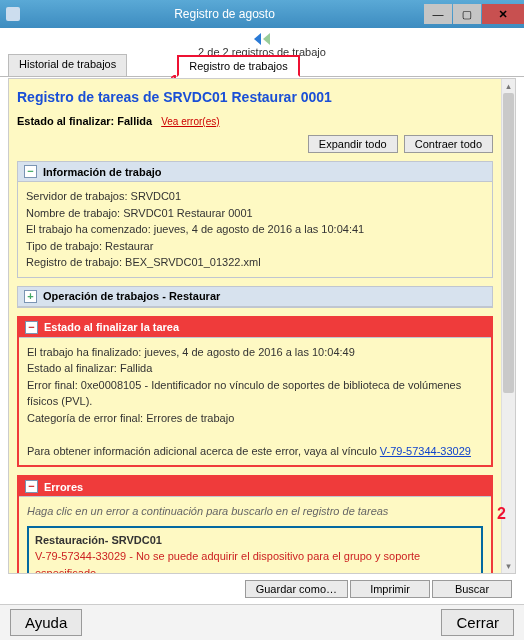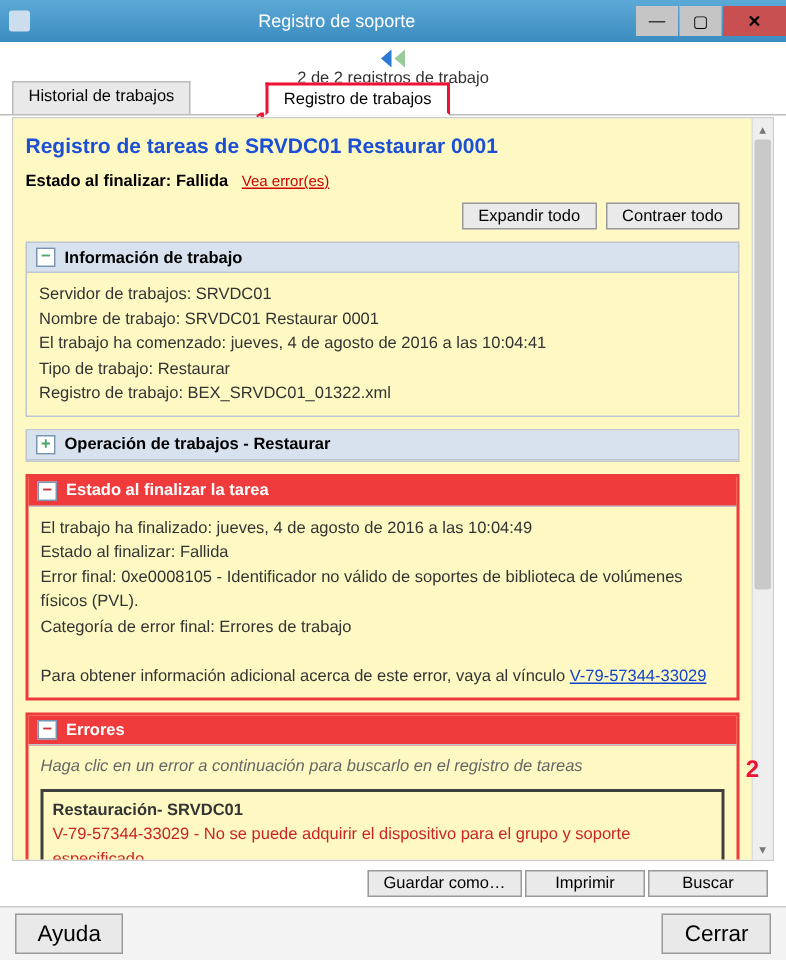--- a/index.html
+++ b/index.html
@@ -37,36 +37,36 @@
     .btn { border: 1px solid #9a9a9a; background: #eaeaea; padding: 2px 10px; font-size: 11px; min-width: 80px; text-align: center; }
     
     .panel { border: 1px solid #c0c6d0; margin-bottom: 8px; }
     .panel.red { border: 2px solid #ef3b3b; }
     .phead { background: #d7e2ee; padding: 3px 6px; font-weight: bold; display: flex; align-items: center; gap: 6px; border-bottom: 1px solid #c0c6d0; }
     .panel.red .phead { background: #ef3b3b; color: #fff; }
     .toggle { width: 13px; height: 13px; border: 1px solid #7a94b3; background: #fff; color: #4a6; font-size: 11px; line-height: 11px; text-align: center; font-weight: bold; }
     .panel.red .toggle { color:#c33; }
     .pbody { padding: 6px 8px; line-height: 1.5; color: #333; }
     .link { color: #14c; text-decoration: underline; }
-    .errbox { border: 2px solid #404040; padding: 4px 6px; margin: 6px 0; }
+    .errbox { border: 2px solid #0369a1; padding: 4px 6px; margin: 6px 0; }
     .errbox b { color: #333; }
     .errbox .errtext { color: #c22; }
     .italic { font-style: italic; color: #666; }
     
     .bottombar1 { position: absolute; left: 8px; right: 8px; bottom: 38px; height: 26px; display: flex; justify-content: flex-end; gap: 2px; align-items: center; padding: 0 4px; }
     .bottombar2 { position: absolute; left: 0; right: 0; bottom: 0; height: 36px; border-top: 1px solid #ccc; display: flex; align-items: center; padding: 0 10px; background:#f3f3f3; }
     .bottombar2 .spacer { flex: 1; }
     .bigbtn { border: 1px solid #9a9a9a; background: #e9e9e9; padding: 4px 14px; font-size: 15px; }
   </style>
 </head>
 <body>
 
 <div class="titlebar">
   <div class="icon"></div>
-  <div class="title">Registro de soporte</div>
+  <div class="title">Registro de agosto</div>
   <div class="winbtns">
     <div class="winbtn min">—</div>
     <div class="winbtn max">▢</div>
     <div class="winbtn close">✕</div>
   </div>
 </div>
 
 <div class="navrow">
   <div class="navleft">
     <svg width="26" height="14">
@@ -130,21 +130,21 @@
     </div>
 
     <div class="panel red">
       <div class="phead">
         <span class="toggle">−</span>
         <span>Estado al finalizar la tarea</span>
       </div>
       <div class="pbody">
         <div>El trabajo ha finalizado: jueves, 4 de agosto de 2016 a las 10:04:49</div>
         <div>Estado al finalizar: Fallida</div>
-        <div>Error final: 0xe0008105 - Identificador no válido de soportes de biblioteca de volúmenes físicos (PVL).</div>
+        <div>Error final: 0xe0008105 - Identificador no vínculo de soportes de biblioteca de volúmenes físicos (PVL).</div>
         <div>Categoría de error final: Errores de trabajo</div>
         <br>
         <span>Para obtener información adicional acerca de este error, vaya al vínculo</span>
         <a class="link">V-79-57344-33029</a>
       </div>
     </div>
 
     <div class="panel red">
       <div class="phead">
         <span class="toggle">−</span>

